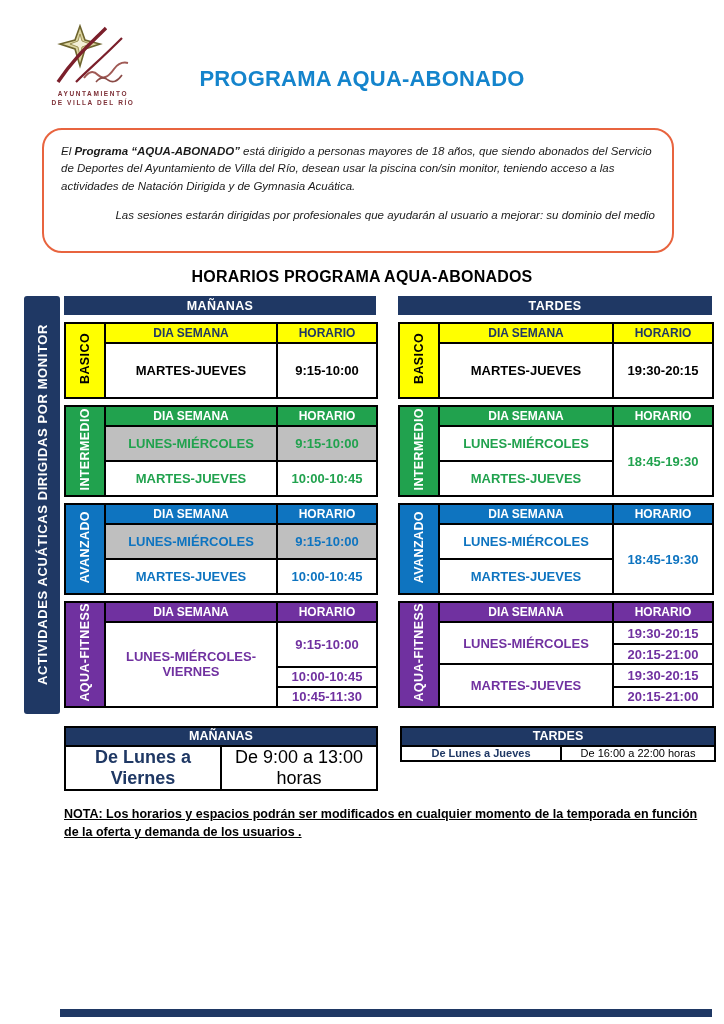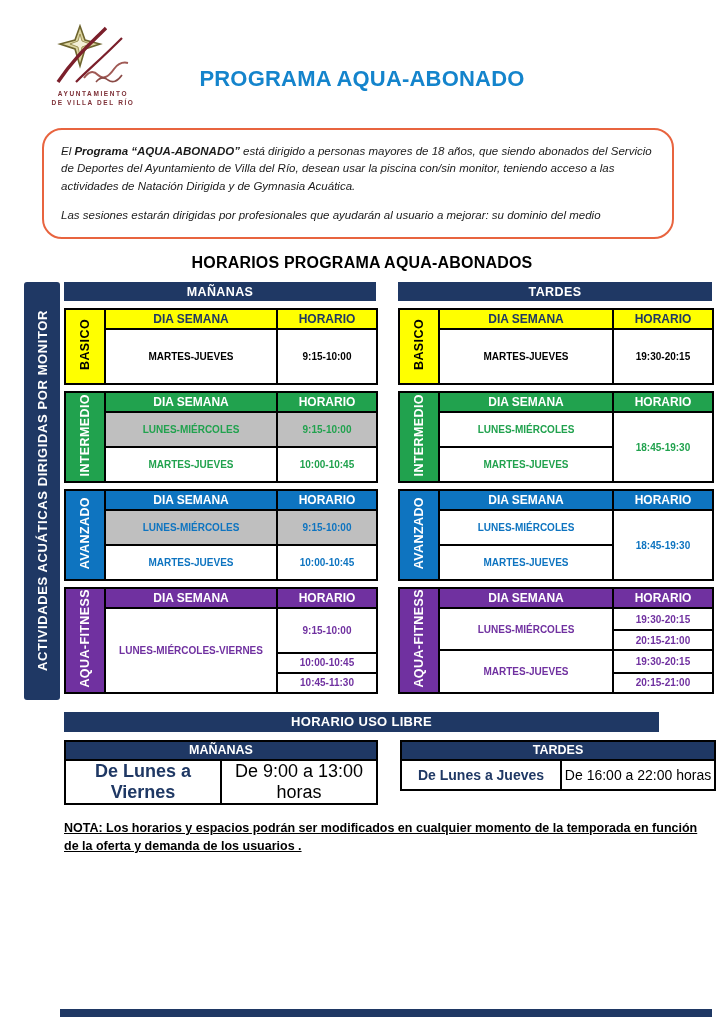--- a/index.html
+++ b/index.html
@@ -26,21 +26,21 @@
     margin: 16px 50px 0 42px;
     border: 2px solid #e8643f;
     border-radius: 20px;
     padding: 13px 17px 11px 17px;
     font-style: italic;
     font-size: 11.5px;
     color: #1a1a1a;
     line-height: 1.5;
   }
   .intro-box p { margin-bottom: 12px; }
-  .intro-box p:last-child { margin-bottom: 2px; }
+  .intro-box p:last-child { margin-bottom: 16px; text-align: right; }
   .intro-box b.up { font-style: normal; }
 
   
   .sched-heading {
     margin-top: 15px;
     text-align: center;
     font-size: 16px;
     font-weight: bold;
     color: #000;
     letter-spacing: 0.2px;
@@ -67,21 +67,21 @@
     display: flex; align-items: center; justify-content: center;
     letter-spacing: 0.4px; margin-bottom: 7px;
   }
   .block { margin-bottom: 6px; }
 
   table.sched { border-collapse: collapse; table-layout: fixed; width: 100%; }
   table.sched th, table.sched td {
     border: 2px solid #000; text-align: center; vertical-align: middle; padding: 0 8px;
   }
   table.sched th { height: 20px; font-size: 12px; font-weight: bold; }
-  table.sched td.data { font-size: 10px; font-weight: bold; }
+  table.sched td.data { font-size: 13px; font-weight: bold; }
   td.lvl { padding: 0; }
   td.lvl .vtext { font-weight: bold; font-size: 12.5px; letter-spacing: 0.4px; }
 
   tr.r55 td { height: 55px; }
   tr.r35 td { height: 35px; }
   tr.r40 td { height: 40px; }
   tr.r20 td { height: 20px; }
 
   
   .t-basico th       { background: #ffff00; color: #1f3864; }
@@ -110,21 +110,21 @@
   table.ul th {
     background: #1f3864; color: #fff; font-weight: bold; font-size: 12.5px;
     border: 2px solid #000; height: 19px; text-align: center;
   }
   table.ul td { border: 2px solid #000; text-align: center; font-size: 18px; vertical-align: middle; }
   table.ul td.day { color: #1f3864; font-weight: bold; }
   table.ul td.time { color: #000; font-weight: normal; }
   table.ul.left  { width: 312px; }
   table.ul.left  td { height: 34px; }
   table.ul.right { width: 314px; }
-  table.ul.right td { height: 30px; font-size: 14px; }
+  table.ul.right td { height: 15px; font-size: 11px; }
 
   
   .nota {
     margin: 14px 0 0 64px; width: 636px;
     font-weight: bold; font-size: 12.5px; color: #000;
     text-decoration: underline; line-height: 1.5;
   }
 
   
   .footer-bar { position: absolute; left: 60px; bottom: 7px; width: 652px; height: 8px; background: #1f3864; }
@@ -365,21 +365,20 @@
           </tr>
         </tbody>
           </table>
       </div>
     </div>
 
   </div>
 </div>
 
 <div class="uso-libre">
-  <div class="ul-bar">HORARIO USO LIBRE</div>
   <div class="ul-tables">
     <table class="ul left">
       <colgroup>
           <col style="width:156px">
           <col style="width:156px">
         </colgroup>
       <tbody>
           <tr>
             <th colspan="2">MAÑANAS</th>
           </tr>

